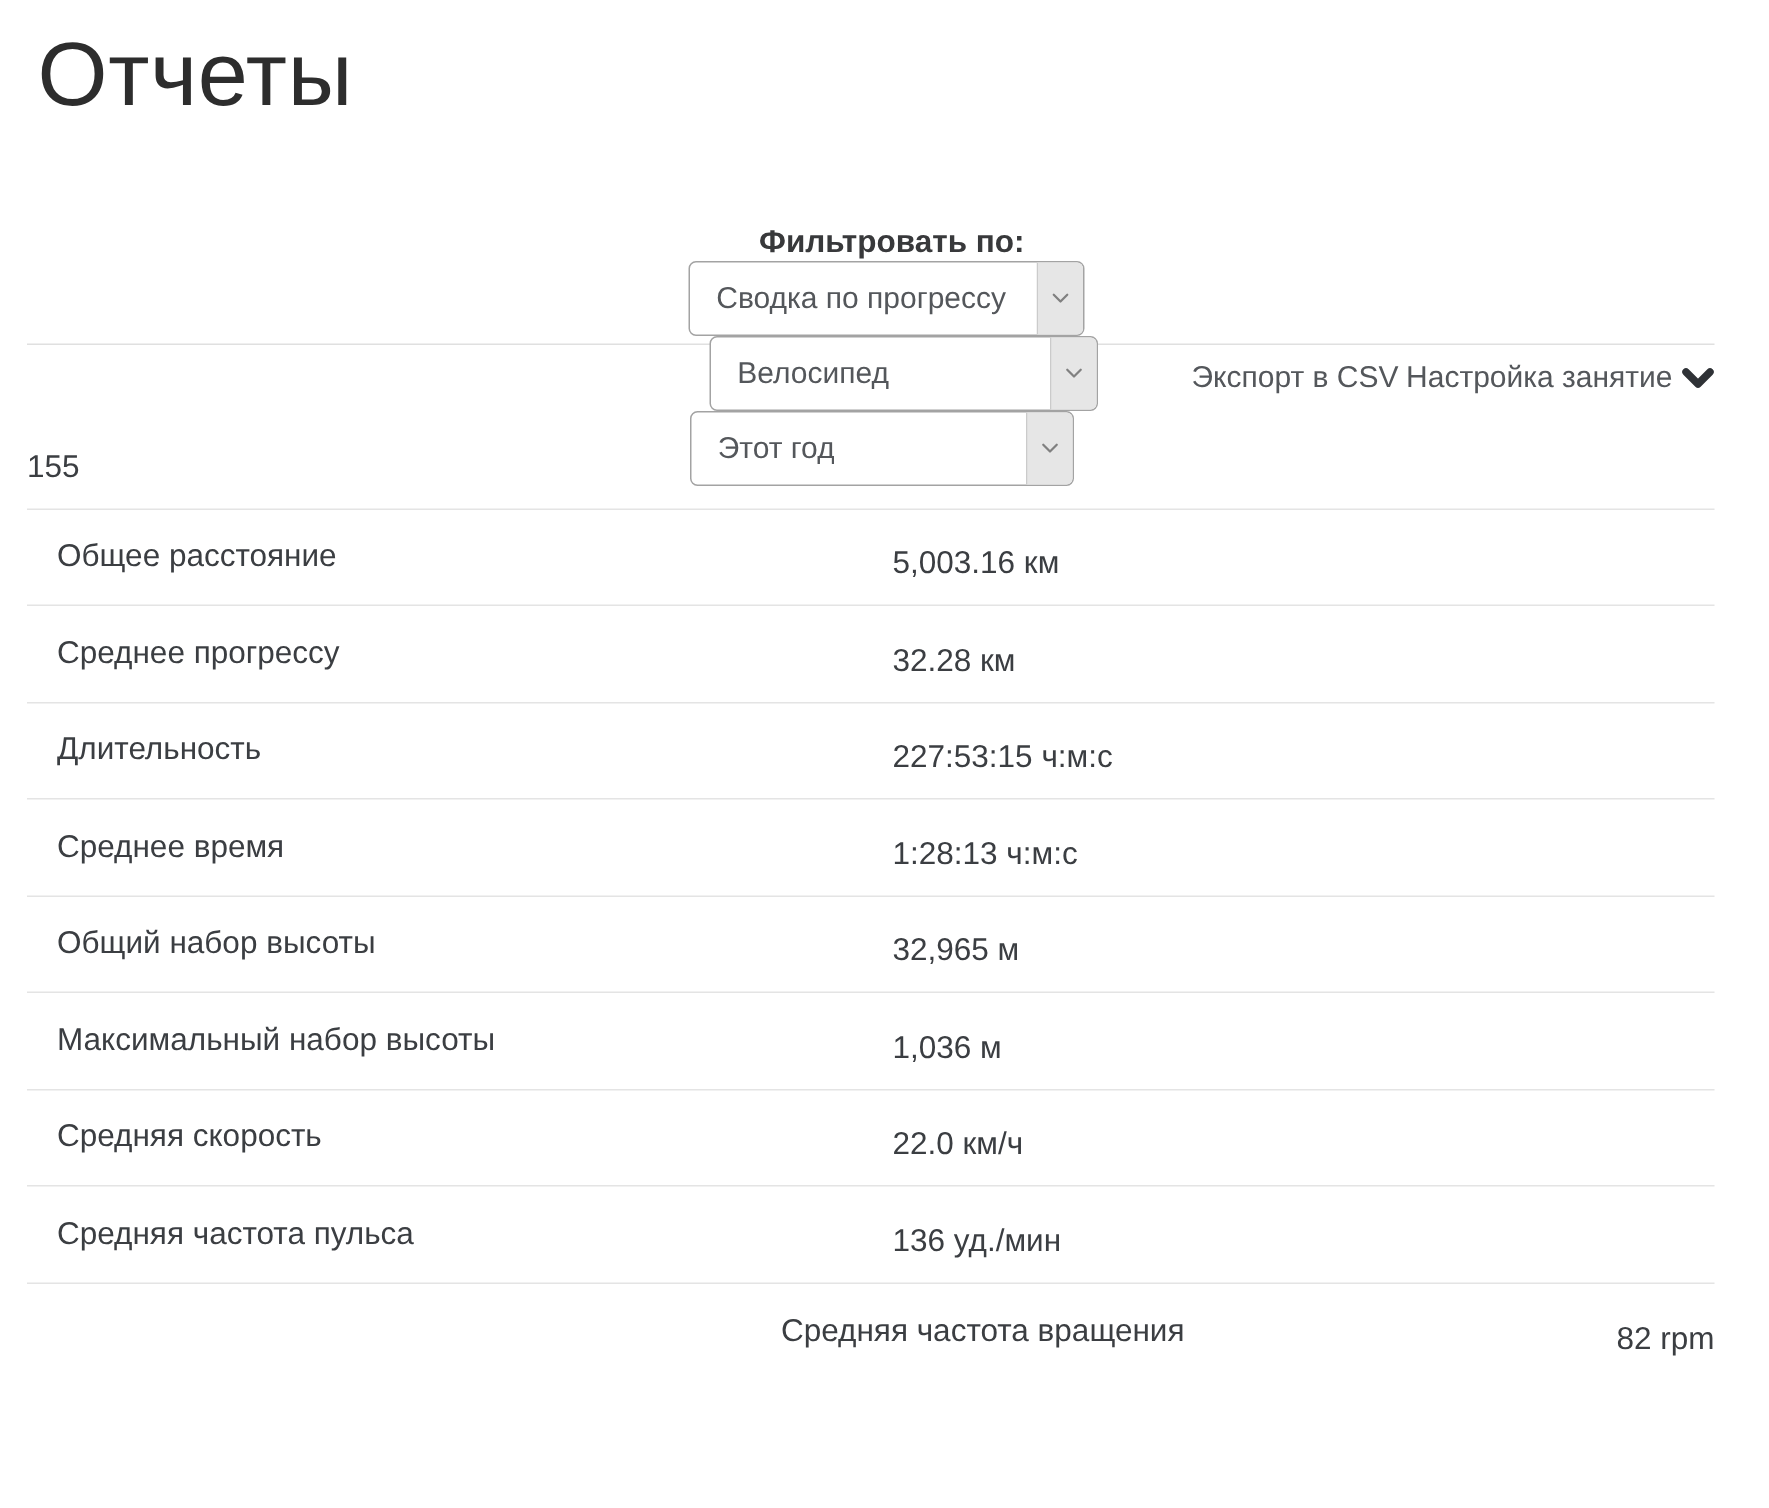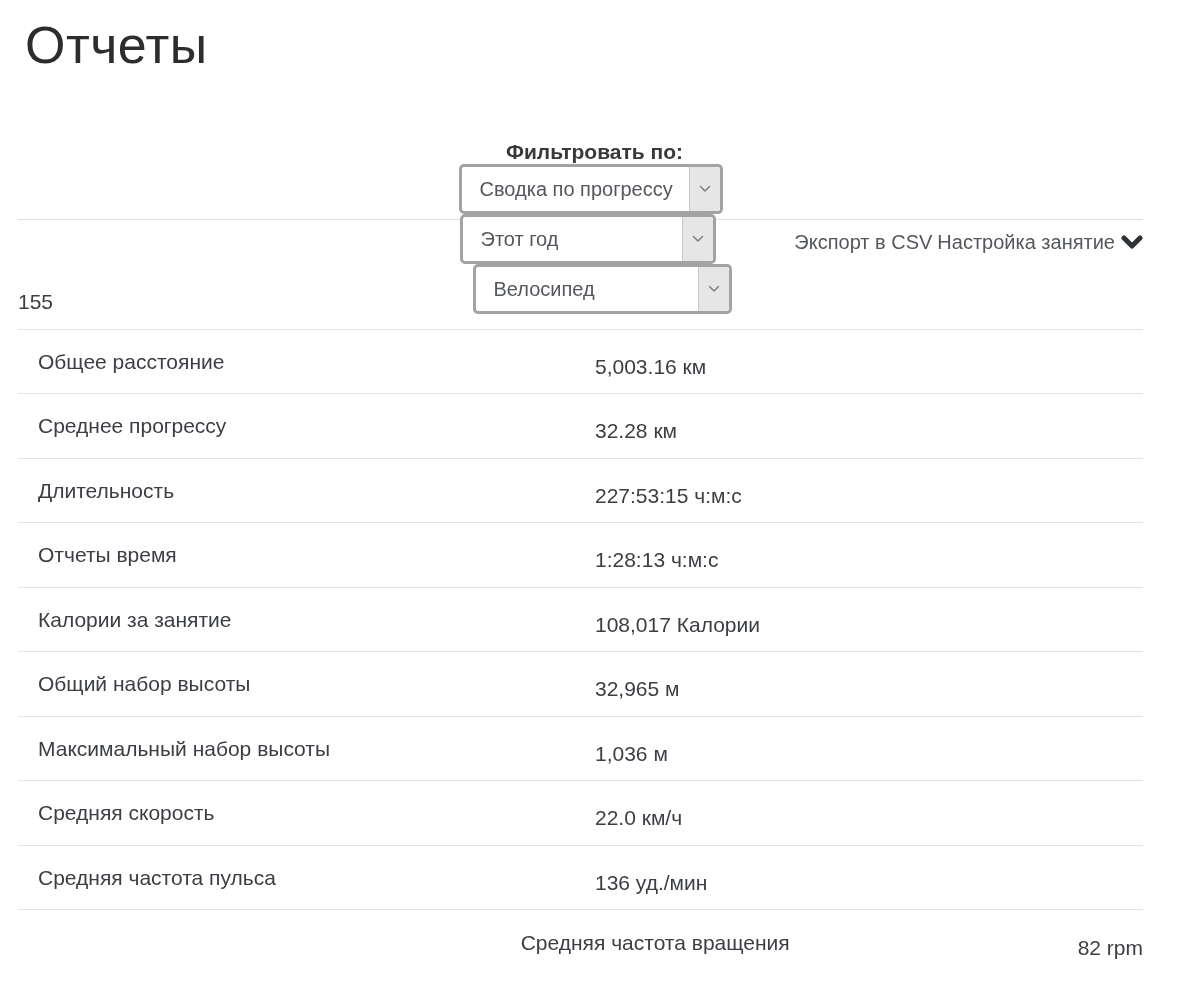--- a/index.html
+++ b/index.html
@@ -10,21 +10,21 @@
   }
   .page {
     position: relative;
     width: 1179px;
     height: 1005px;
     overflow: hidden;
   }
   .page-title {
     margin: 0;
     padding: 14px 0 0 25px;
-    font-size: 52px;
+    font-size: 60px;
     line-height: 1.2;
     font-weight: 300;
     color: #2d2d2d;
     letter-spacing: 0.5px;
   }
   
   .filter-bar {
     display: flex;
     align-items: center;
     margin: 64px 0 0 25px;
@@ -35,21 +35,21 @@
     width: 192px;
     font-size: 21px;
     font-weight: 700;
     color: #38393b;
     flex: 0 0 auto;
   }
   .select-box {
     position: relative;
     height: 50px;
     background: #ffffff;
-    border: 3px solid #a3a3a3;
+    border: 1px solid #a3a3a3;
     border-radius: 5px;
     box-sizing: border-box;
     display: flex;
     align-items: center;
     cursor: pointer;
     flex: 0 0 auto;
   }
   .select-box .select-value {
     padding-left: 18px;
     font-size: 20px;
@@ -128,31 +128,31 @@
 
     <div class="select-box sb1">
       <span class="select-value">Сводка по прогрессу</span>
       <span class="chevron-zone">
         <svg width="12" height="8" viewBox="0 0 12 8">
             <polyline points="1.5,1.5 6,6 10.5,1.5" fill="none" stroke="#808080" stroke-width="1.5" stroke-linecap="round" stroke-linejoin="round"></polyline>
           </svg>
       </span>
     </div>
 
-    <div class="select-box sb2">
-      <span class="select-value">Этот год</span>
+    <div class="select-box sb3">
+      <span class="select-value">Велосипед</span>
       <span class="chevron-zone">
         <svg width="12" height="8" viewBox="0 0 12 8">
             <polyline points="1.5,1.5 6,6 10.5,1.5" fill="none" stroke="#808080" stroke-width="1.5" stroke-linecap="round" stroke-linejoin="round"></polyline>
           </svg>
       </span>
     </div>
 
-    <div class="select-box sb3">
-      <span class="select-value">Велосипед</span>
+    <div class="select-box sb2">
+      <span class="select-value">Этот год</span>
       <span class="chevron-zone">
         <svg width="12" height="8" viewBox="0 0 12 8">
             <polyline points="1.5,1.5 6,6 10.5,1.5" fill="none" stroke="#808080" stroke-width="1.5" stroke-linecap="round" stroke-linejoin="round"></polyline>
           </svg>
       </span>
     </div>
   </div>
 
   <div class="content">
 
@@ -178,26 +178,22 @@
       </div>
       <div class="report-row">
         <div class="row-label">Среднее прогрессу</div>
         <div class="row-value">32.28 км</div>
       </div>
       <div class="report-row">
         <div class="row-label">Длительность</div>
         <div class="row-value">227:53:15 ч:м:с</div>
       </div>
       <div class="report-row">
-        <div class="row-label">Отчеты время</div>
+        <div class="row-label">Среднее время</div>
         <div class="row-value">1:28:13 ч:м:с</div>
-      </div>
-      <div class="report-row">
-        <div class="row-label">Калории за занятие</div>
-        <div class="row-value">108,017 Калории</div>
       </div>
       <div class="report-row">
         <div class="row-label">Общий набор высоты</div>
         <div class="row-value">32,965 м</div>
       </div>
       <div class="report-row">
         <div class="row-label">Максимальный набор высоты</div>
         <div class="row-value">1,036 м</div>
       </div>
       <div class="report-row">

